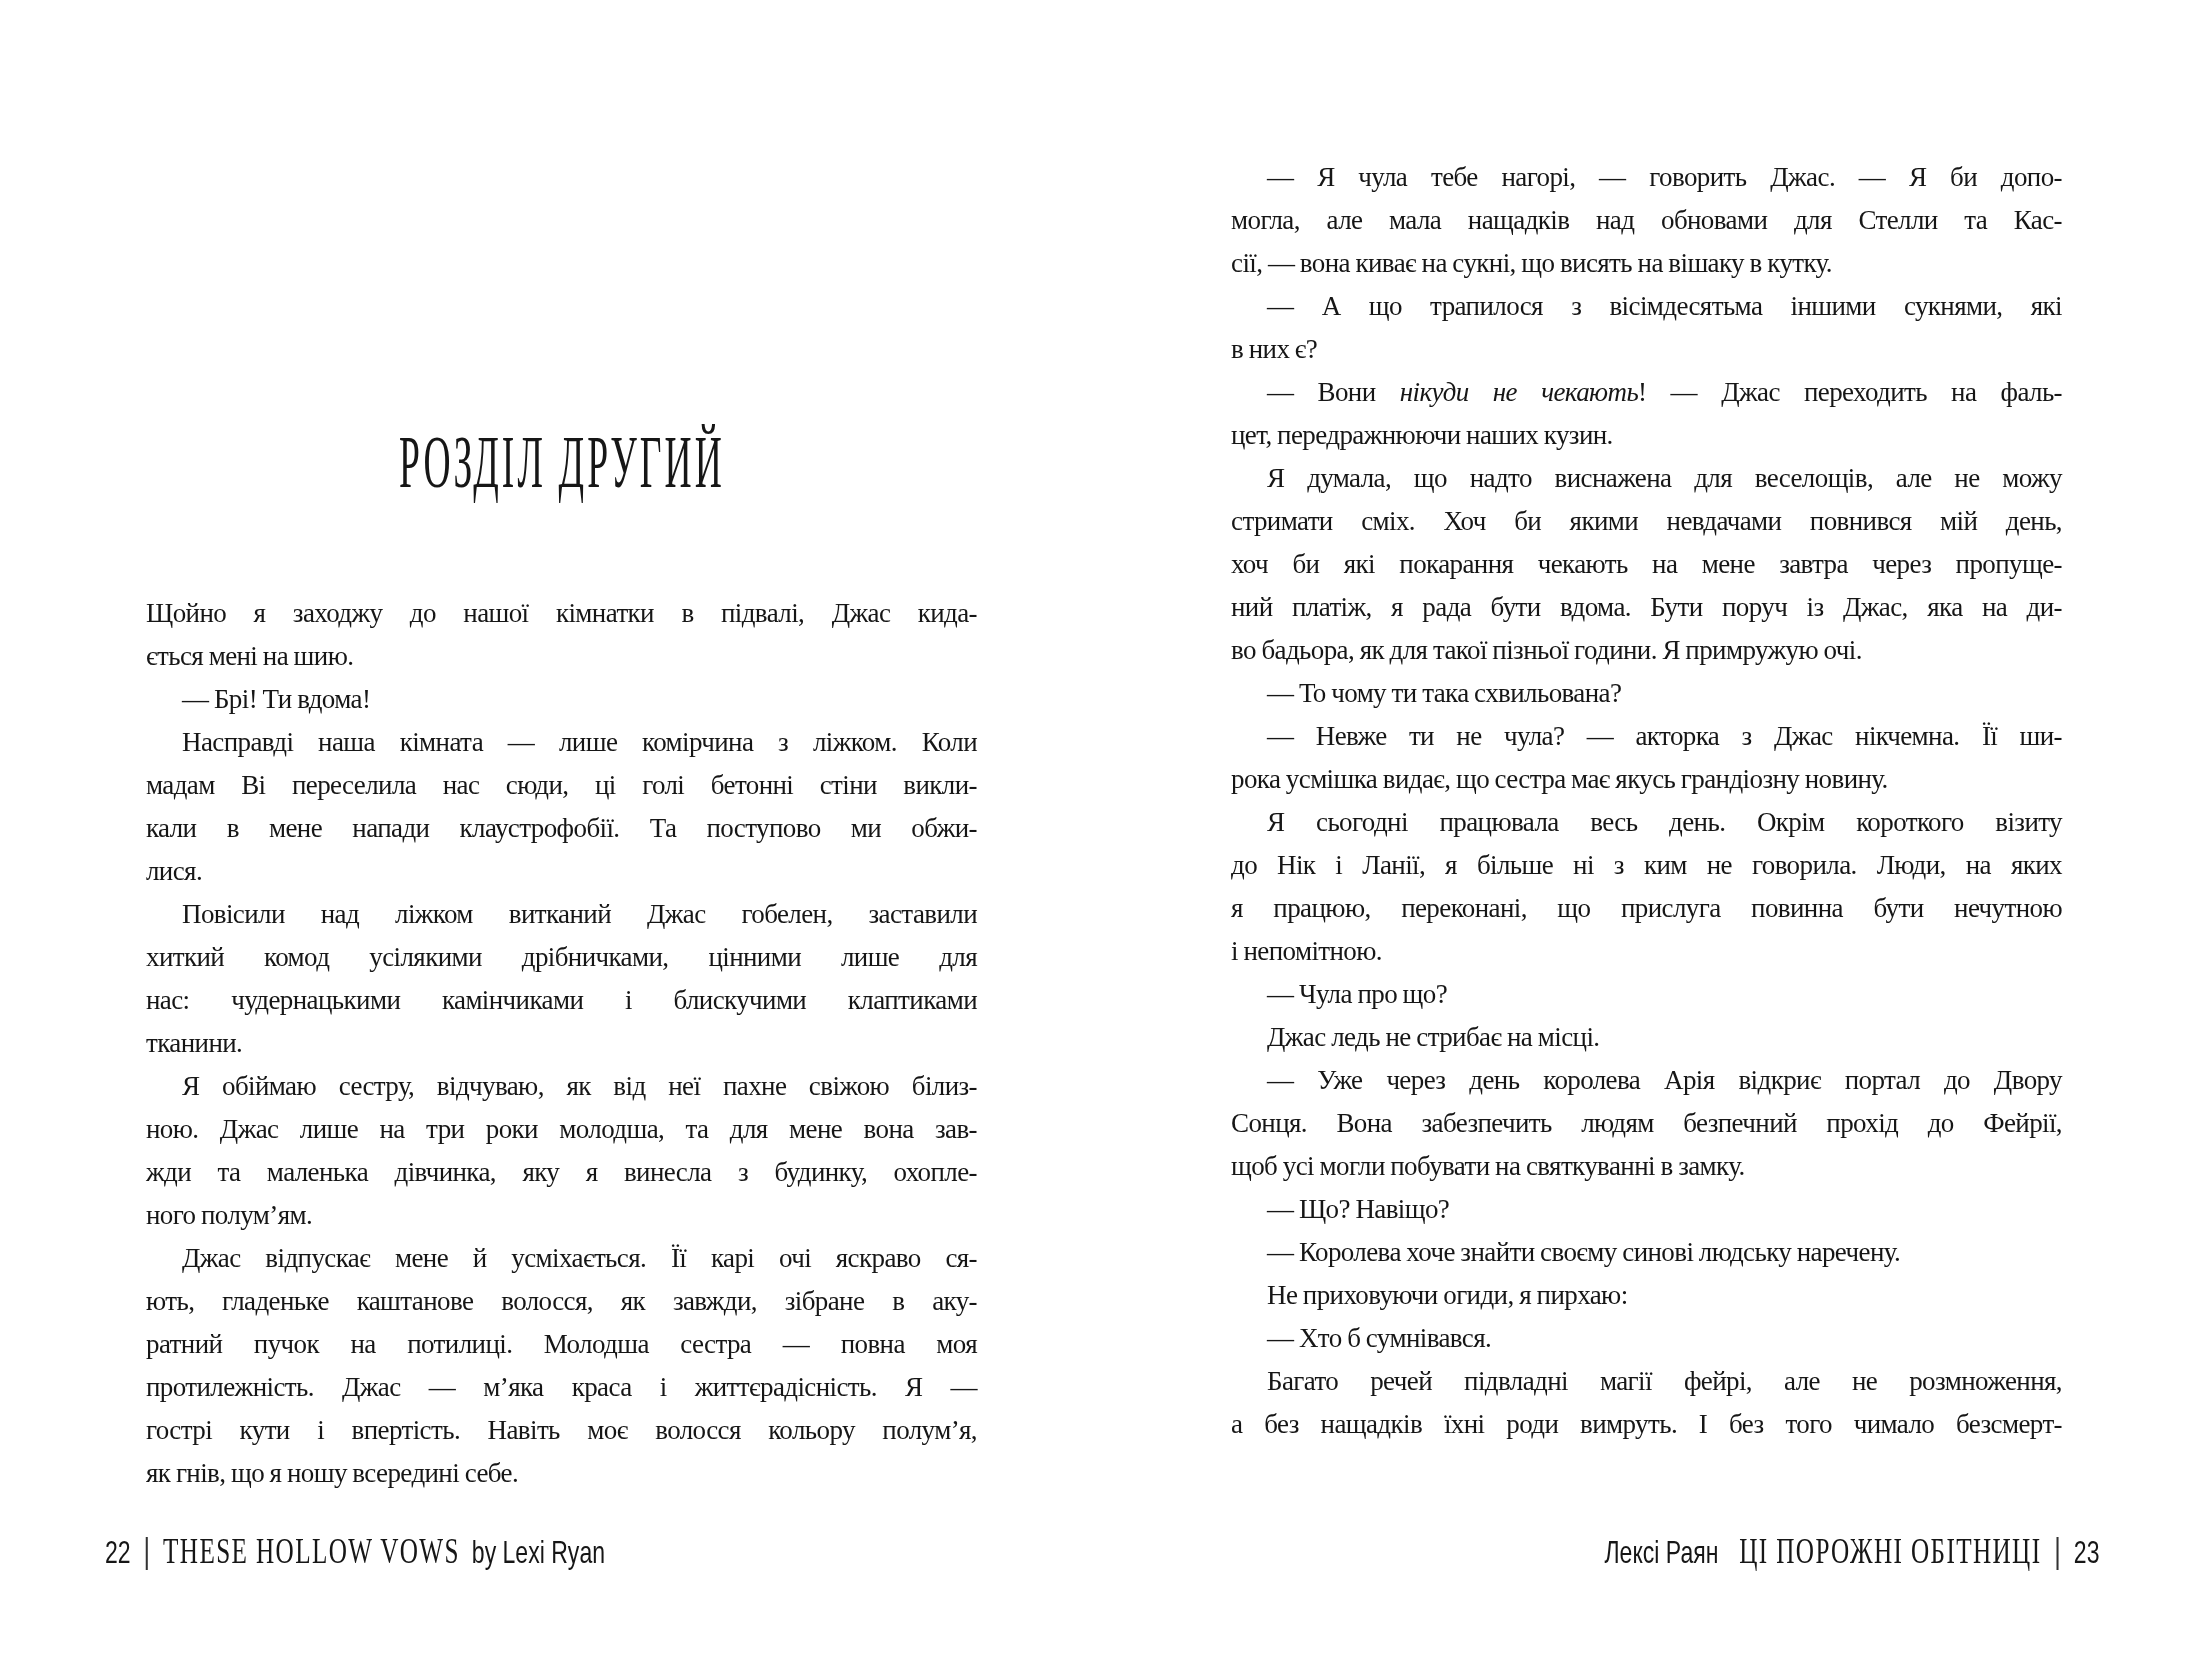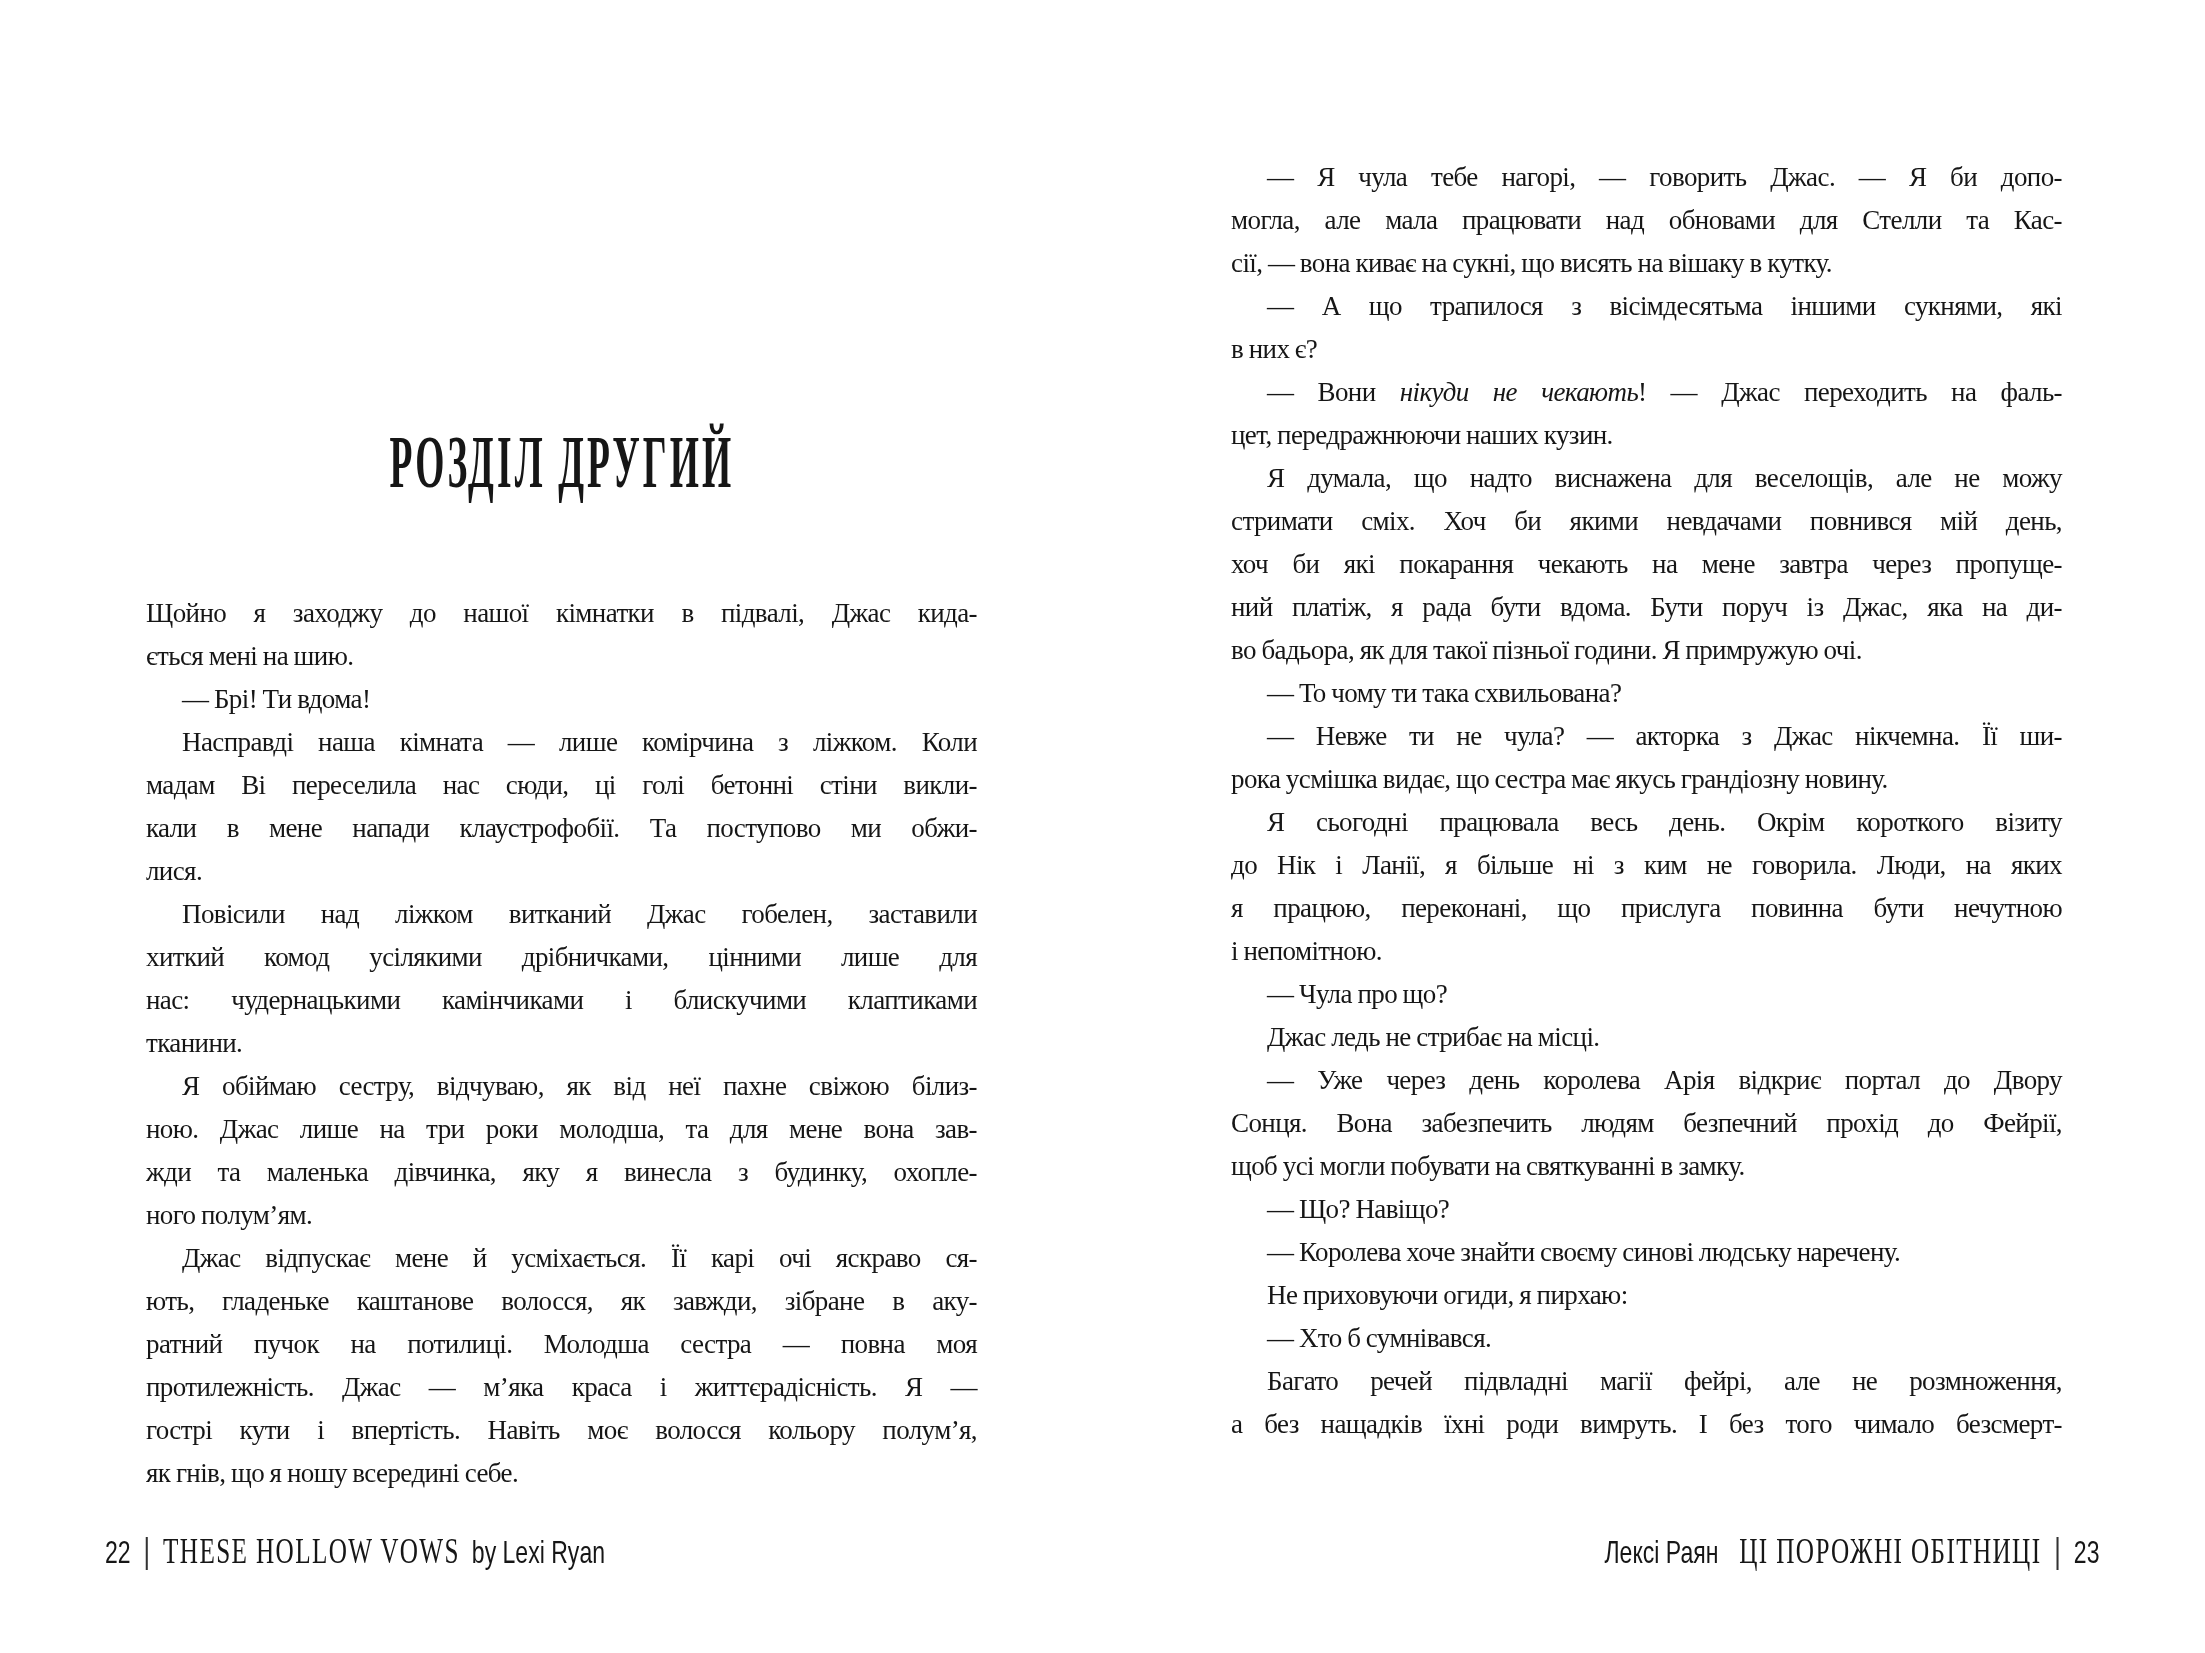--- a/index.html
+++ b/index.html
@@ -13,21 +13,21 @@
   }
   .page { position: absolute; top: 0; height: 1654px; width: 1102px; }
   .page.left  { left: 0; }
   .page.right { left: 1103px; }
 
   
   .chapter-heading {
     position: absolute;
     left: 146px; width: 831px; top: 418px;
     margin: 0; text-align: center;
-    font-weight: bold;
+    font-weight: normal;
     line-height: 87px;
   }
   .chapter-heading .condensed {
     display: inline-block;
     font-size: 75px;
     letter-spacing: 6.2px;
     transform: scaleX(0.5);
     transform-origin: center center;
     white-space: nowrap;
   }
@@ -136,21 +136,21 @@
       <span class="sep">|</span>
       <span class="running-title">THESE HOLLOW VOWS</span>
       <span class="plain">by Lexi Ryan</span>
     </footer>
   </section>
 
   <section class="page right">
     <div class="page-body">
         <p class="para">
           <span class="line first-indent">— Я чула тебе нагорі, — говорить Джас. — Я би допо-</span>
-          <span class="line">могла, але мала працювати над обновами для Стелли та Кас-</span>
+          <span class="line">могла, але мала нащадків над обновами для Стелли та Кас-</span>
           <span class="line last">сії, — вона киває на сукні, що висять на вішаку в кутку.</span>
         </p>
         <p class="para">
           <span class="line first-indent">— А що трапилося з вісімдесятьма іншими сукнями, які</span>
           <span class="line last">в них є?</span>
         </p>
         <p class="para">
           <span class="line first-indent">— Вони <em>нікуди не чекають</em>! — Джас переходить на фаль-</span>
           <span class="line last">цет, передражнюючи наших кузин.</span>
         </p>

